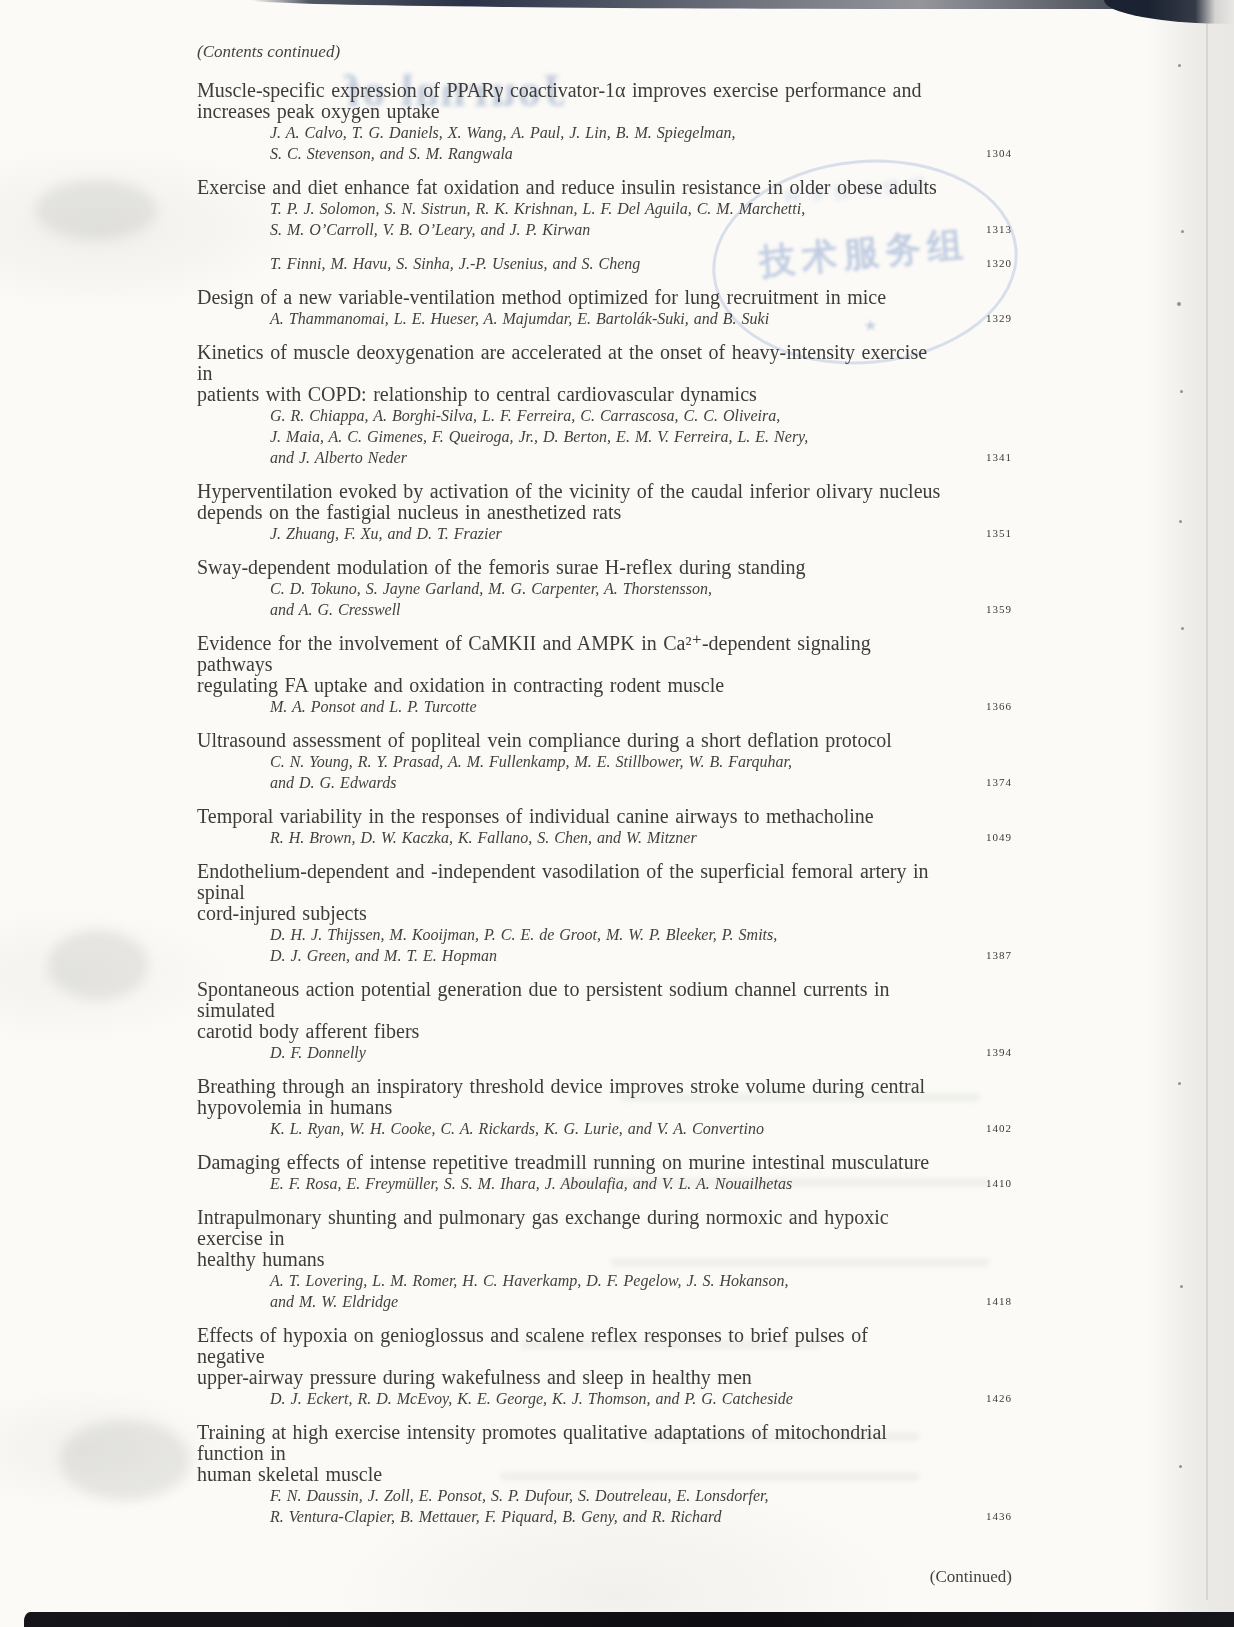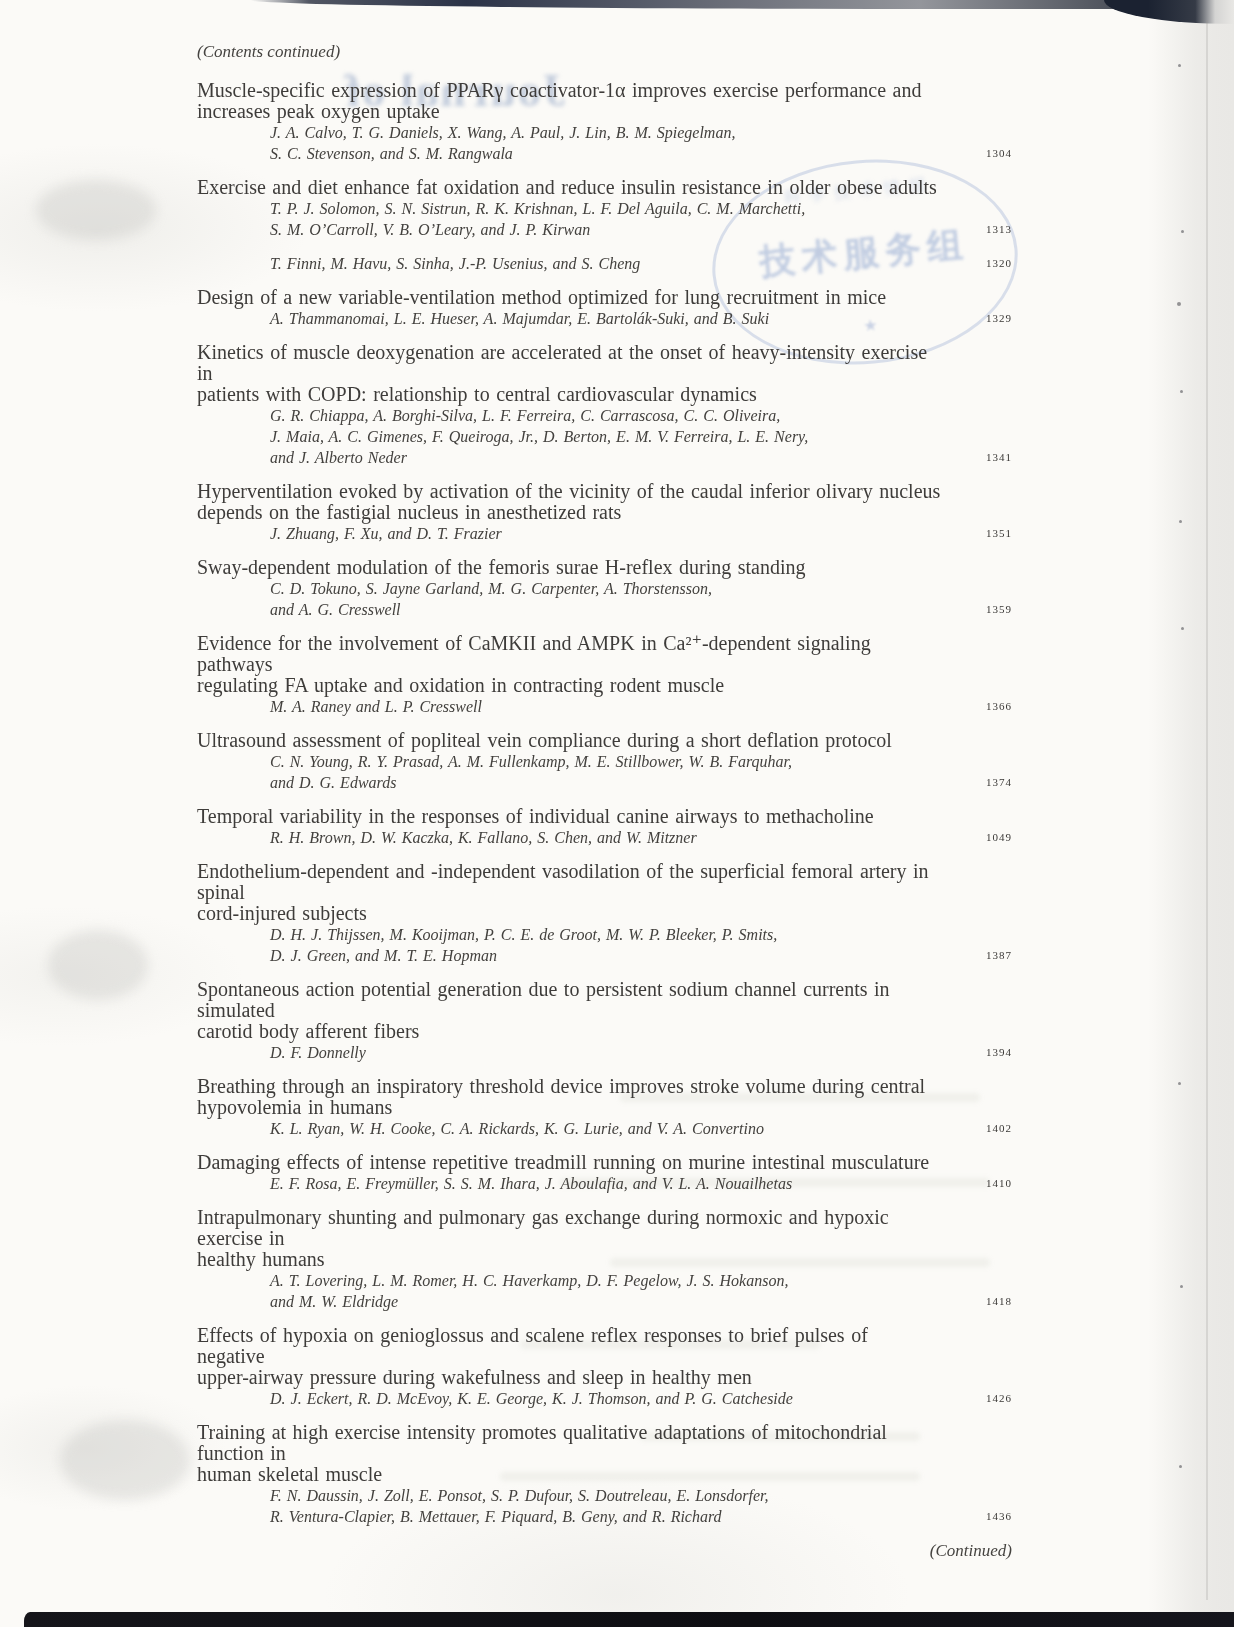--- a/index.html
+++ b/index.html
@@ -95,21 +95,21 @@
   }
   .entry-authors{
     font-size:16px;line-height:21px;white-space:pre-line;font-style:italic;
     padding-left:73px;word-spacing:1px;color:#43413e;
   }
   .entry-page{
     flex:0 0 auto;margin-left:12px;width:58px;text-align:right;
     font-size:11px;line-height:21px;letter-spacing:1px;color:#3a3836;
   }
   .footer-note{
-    font-style:italic;font-size:17px;text-align:right;margin-top:14px;color:#454340;
+    font-size:17px;text-align:right;margin-top:40px;color:#454340;
   }
 </style>
 </head>
 <body>
 
 <div class="scan">
 
   <div class="topband"></div>
   <div class="topcorner"></div>
   <div class="rightedge"></div>
@@ -207,21 +207,21 @@
       <div class="entry-authors">C. D. Tokuno, S. Jayne Garland, M. G. Carpenter, A. Thorstensson,
 and A. G. Cresswell</div>
     </div>
     <div class="entry-page">1359</div>
   </div>
 
   <div class="entry">
     <div class="entry-text">
       <div class="entry-title">Evidence for the involvement of CaMKII and AMPK in Ca²⁺-dependent signaling pathways
 regulating FA uptake and oxidation in contracting rodent muscle</div>
-      <div class="entry-authors">M. A. Raney and L. P. Cresswell</div>
+      <div class="entry-authors">M. A. Ponsot and L. P. Turcotte</div>
     </div>
     <div class="entry-page">1366</div>
   </div>
 
   <div class="entry">
     <div class="entry-text">
       <div class="entry-title">Ultrasound assessment of popliteal vein compliance during a short deflation protocol</div>
       <div class="entry-authors">C. N. Young, R. Y. Prasad, A. M. Fullenkamp, M. E. Stillbower, W. B. Farquhar,
 and D. G. Edwards</div>
     </div>

